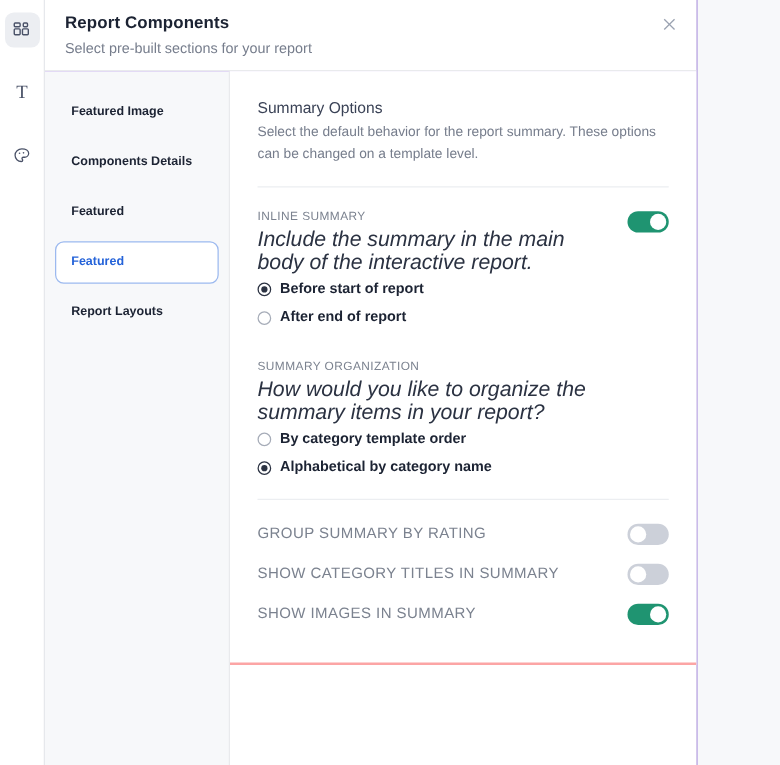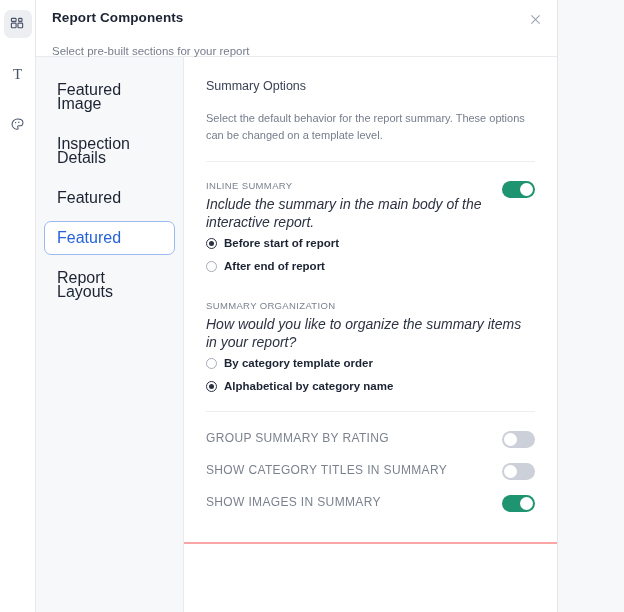--- a/index.html
+++ b/index.html
@@ -74,21 +74,21 @@
     font-size: 13.5px;
     font-weight: bold;
     color: #1c2333;
     letter-spacing: 0.1px;
     line-height: 18px;
   }
   .panel-subtitle {
     font-size: 11.5px;
     color: #767d8c;
     line-height: 16px;
-    margin-top: 16px;
+    margin-top: 4px;
   }
   .close-btn {
     position: absolute;
     right: 14px;
     top: 11px;
     width: 16px;
     height: 16px;
     display: flex;
     align-items: center;
     justify-content: center;
@@ -106,22 +106,22 @@
   .nav-col {
     width: 148px;
     background: #f7f8fa;
     border-right: 1px solid #e9eaed;
     padding-top: 16px;
     flex: 0 0 148px;
   }
   .nav-item {
     margin: 0 8px 6px 8px;
     padding: 9px 12px;
-    font-size: 16px;
-    font-weight: normal;
+    font-size: 10px;
+    font-weight: bold;
     color: #1c2333;
     border-radius: 7px;
     border: 1px solid transparent;
     cursor: pointer;
     line-height: 14px;
   }
   .nav-item.selected {
     background: #ffffff;
     border: 1px solid #9cb9ef;
     color: #2563d9;
@@ -143,41 +143,41 @@
 
   .sec-title {
     font-size: 12.5px;
     color: #3a4256;
     line-height: 18px;
   }
   .sec-desc {
     font-size: 11px;
     color: #767d8c;
     line-height: 17px;
-    margin-top: 15px;
+    margin-top: 3px;
     max-width: 320px;
   }
 
   .hr {
     height: 1px;
     background: #eceef1;
     margin: 17px 0 0 0;
   }
 
   .group { margin-top: 17px; }
 
   .grp-label {
     font-size: 9.5px;
     letter-spacing: 0.35px;
     color: #7b828f;
     text-transform: uppercase;
     line-height: 14px;
   }
   .grp-question {
-    font-size: 14px;
+    font-size: 17px;
     font-style: italic;
     color: #2b3242;
     line-height: 18px;
     margin-top: 2px;
   }
 
   .row-with-toggle {
     display: flex;
     align-items: flex-start;
     justify-content: flex-start;
@@ -293,21 +293,21 @@
           <line x1="1.5" y1="1.5" x2="10.5" y2="10.5"></line>
           <line x1="10.5" y1="1.5" x2="1.5" y2="10.5"></line>
         </svg>
       </div>
     </div>
 
     <div class="panel-body">
 
       <div class="nav-col">
         <div class="nav-item">Featured Image</div>
-        <div class="nav-item">Inspection Details</div>
+        <div class="nav-item">Components Details</div>
         <div class="nav-item">Featured</div>
         <div class="nav-item selected">Featured</div>
         <div class="nav-item">Report Layouts</div>
       </div>
 
       <div class="content-col">
         <div class="card">
 
           <div class="sec-title">Summary Options</div>
           <div class="sec-desc">Select the default behavior for the report summary. These options can be changed on a template level.</div>

